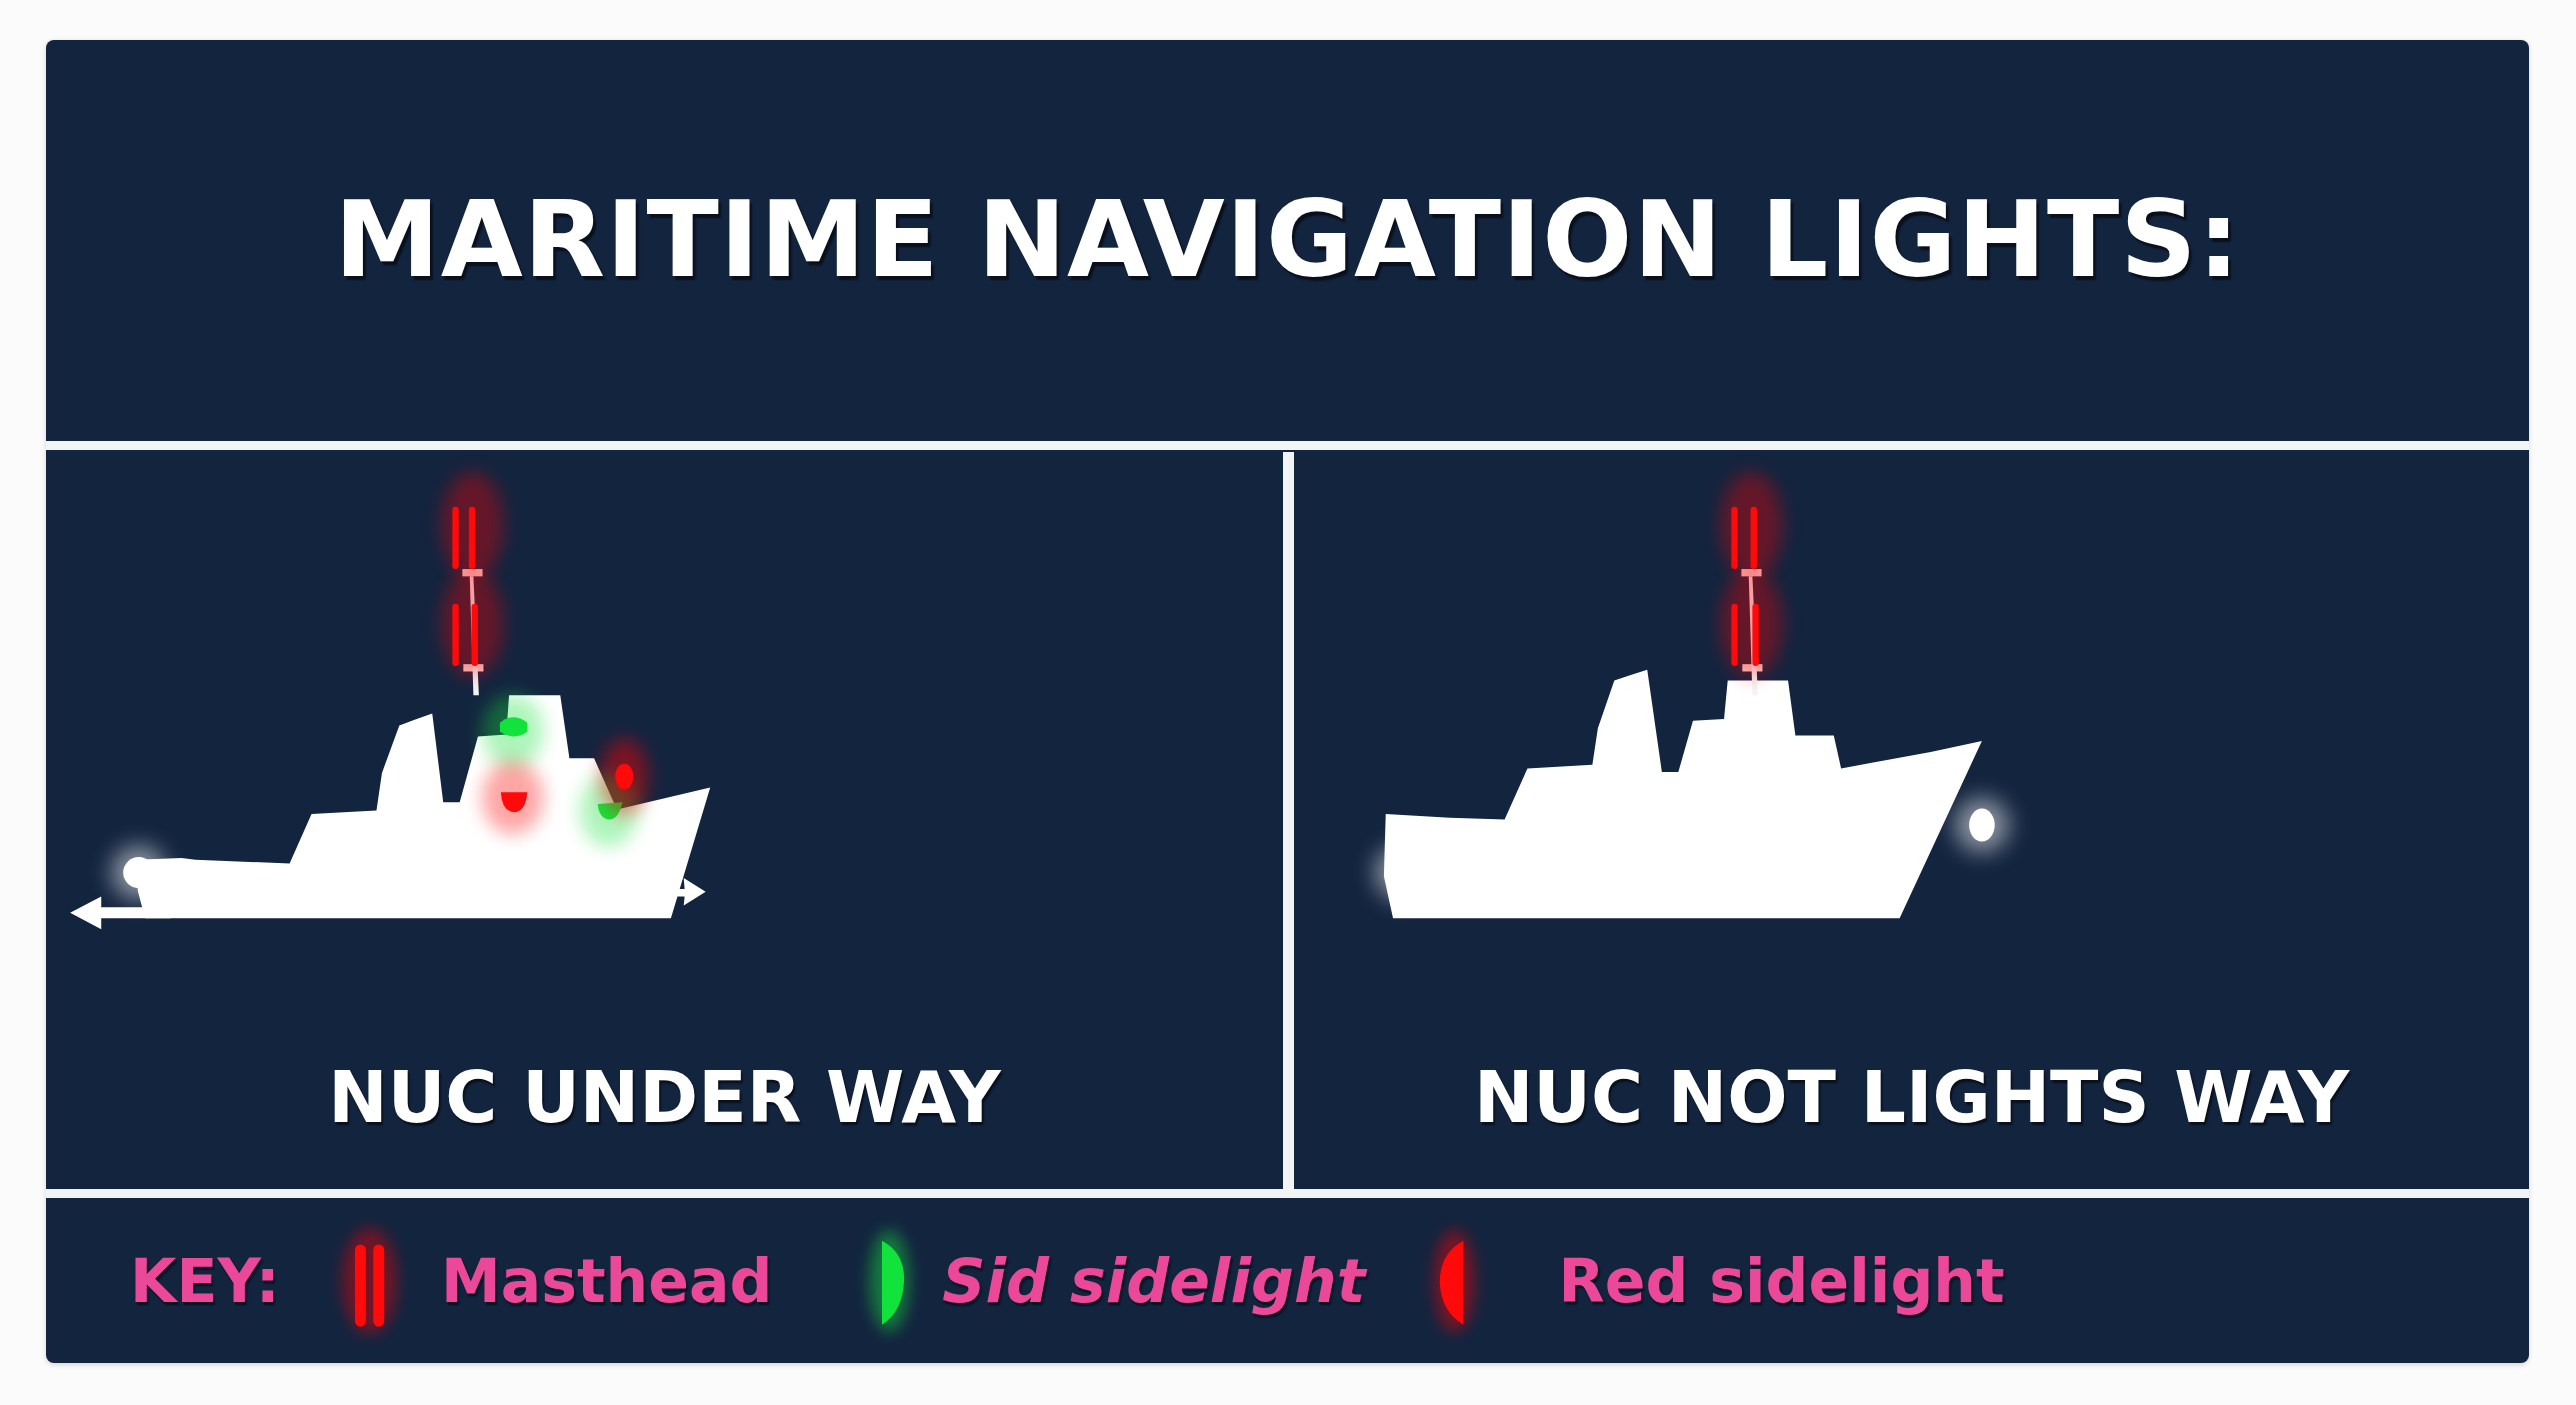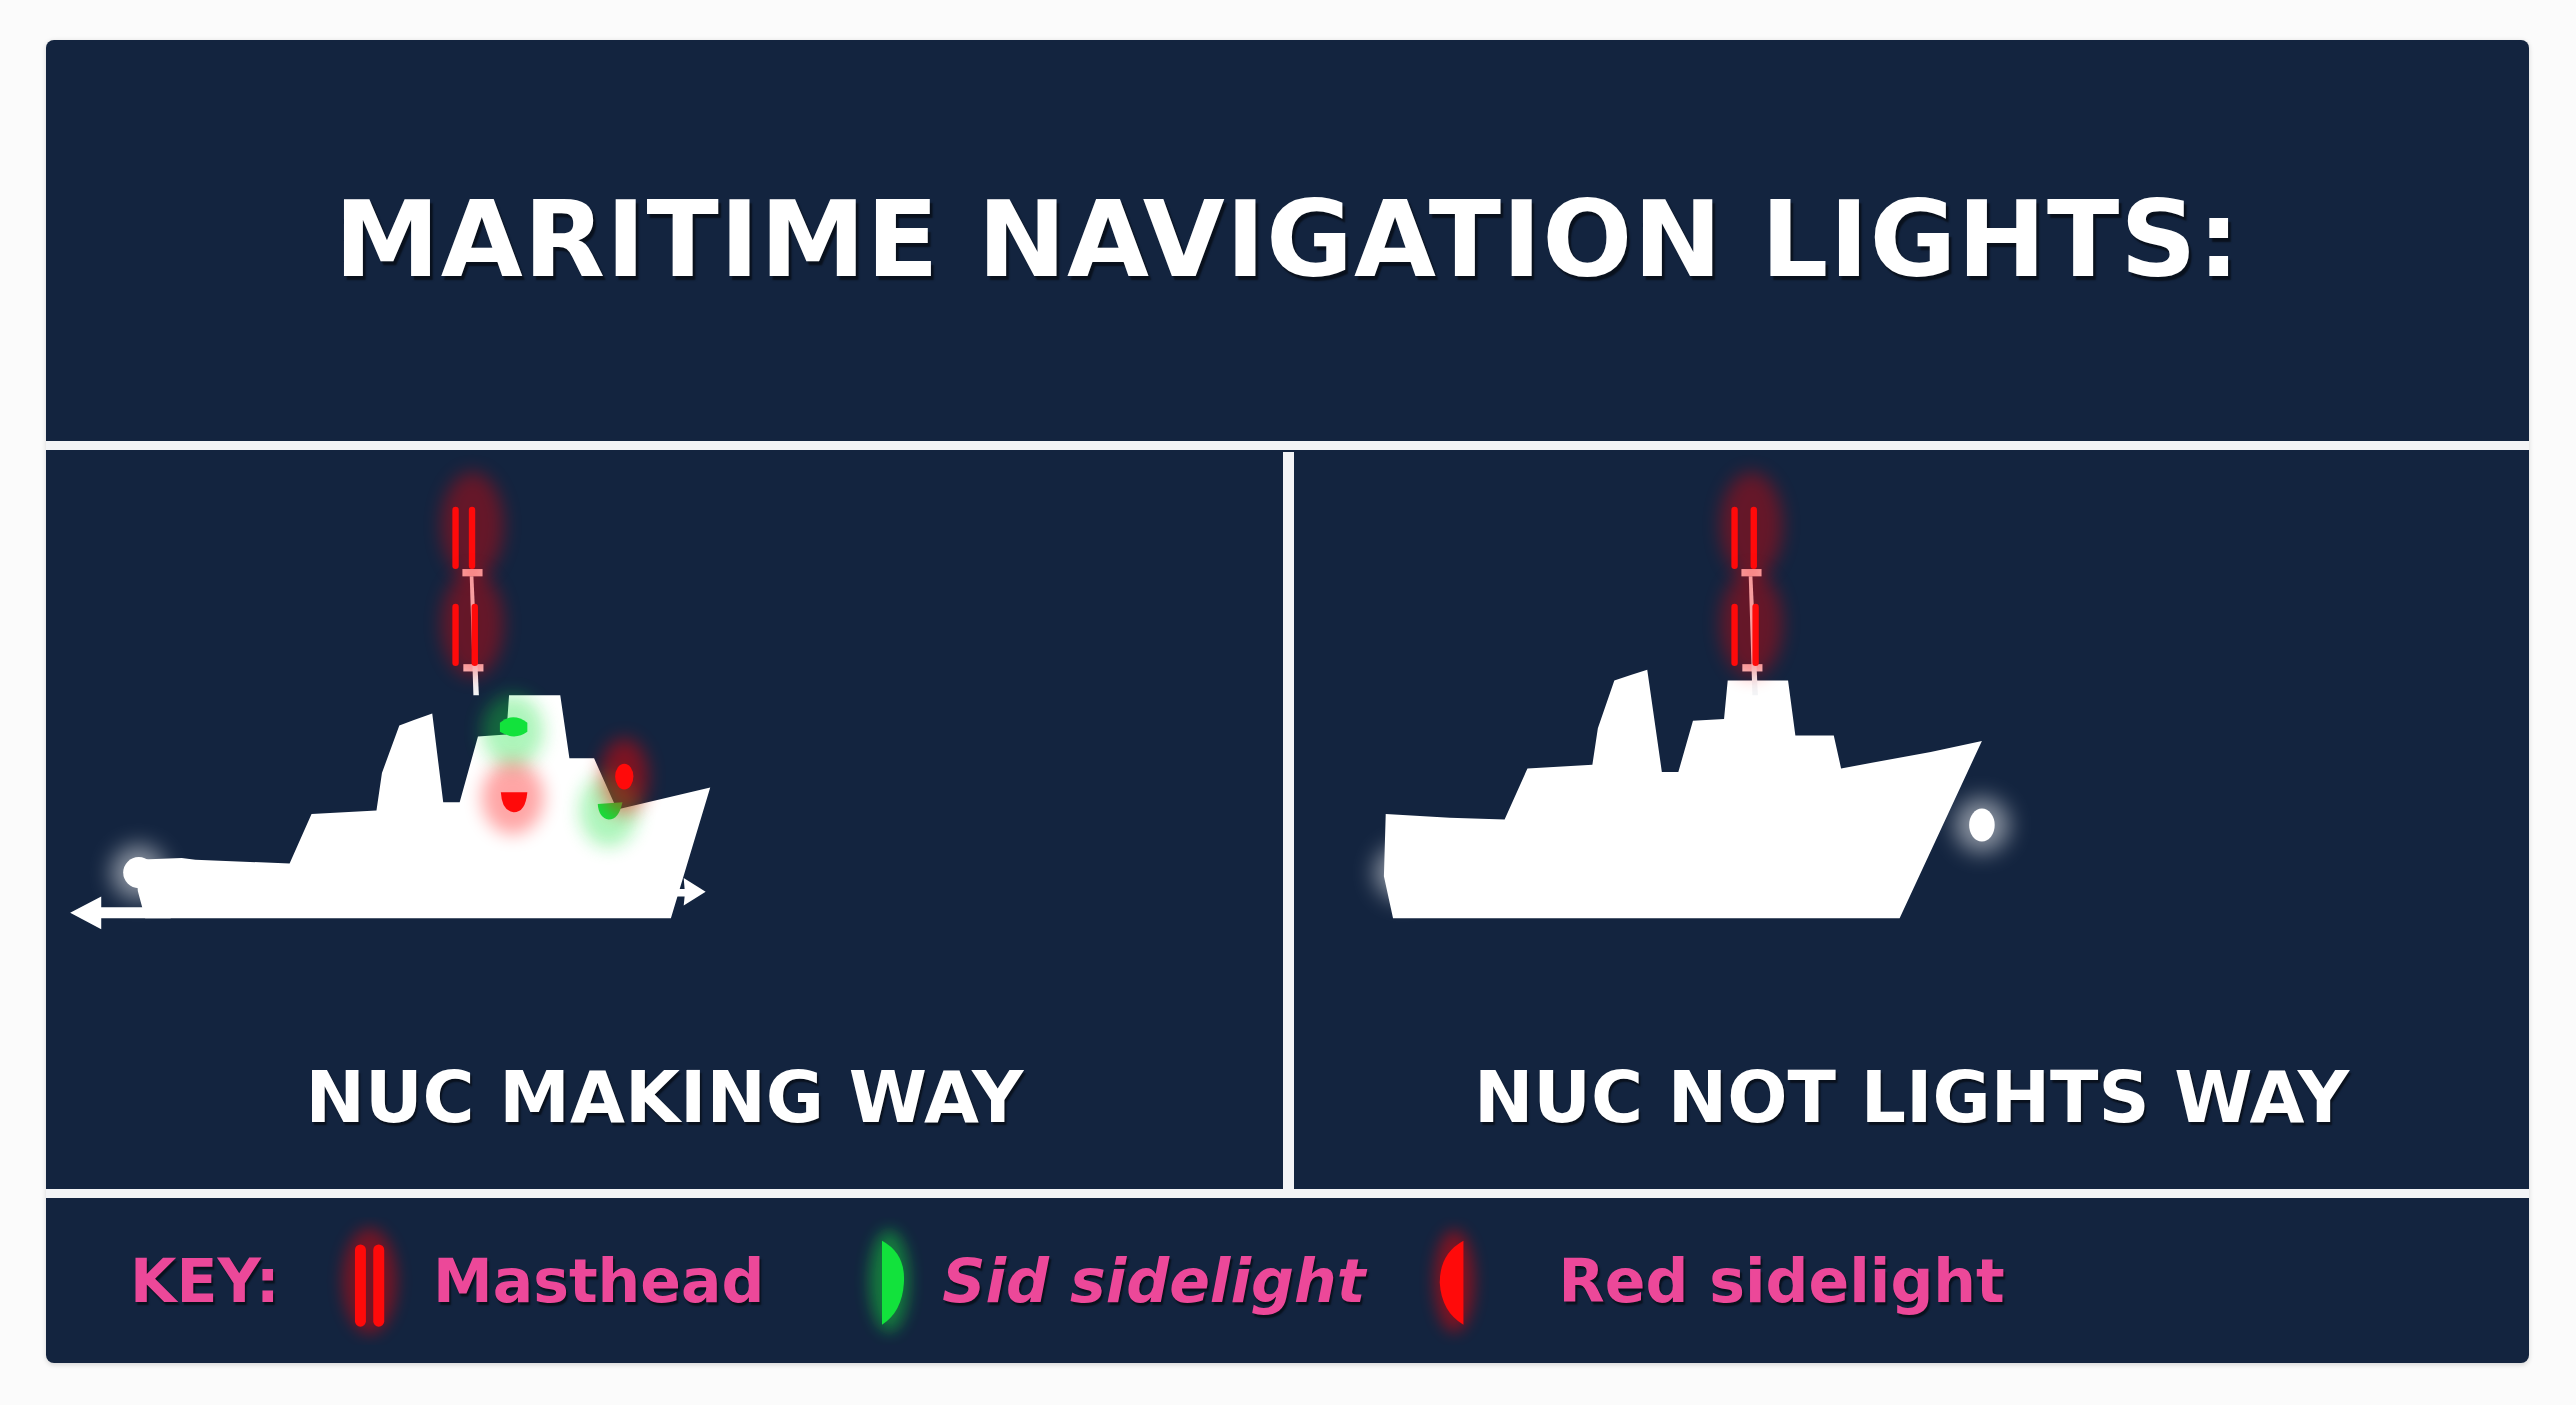--- a/index.html
+++ b/index.html
@@ -95,21 +95,21 @@
         <circle cx="101" cy="460" r="17" fill="#ffffff"></circle>
       </g>
 
       <g>
         <polygon points="26,504 60,486 60,498 136,498 136,510 60,510 60,522" fill="#ffffff"></polygon>
       </g>
       <g>
         <polygon points="646,478 698,478 697,466 721,481 697,496 698,486 646,486" fill="#ffffff"></polygon>
       </g>
     </svg>
-    <div class="panel-label" style="top:604px;">NUC MAKING WAY</div>
+    <div class="panel-label" style="top:604px;">NUC UNDER WAY</div>
   </div>
 
   <div class="panel" style="left:1248px; width:1235px;">
     <svg width="1235" height="737" viewBox="0 0 1350 806">
       <defs>
         <filter id="glowR2" x="-100%" y="-100%" width="300%" height="300%">
             <feGaussianBlur stdDeviation="10"></feGaussianBlur>
           </filter>
         <filter id="glowW2" x="-100%" y="-100%" width="300%" height="300%">
             <feGaussianBlur stdDeviation="12"></feGaussianBlur>
@@ -154,21 +154,21 @@
       <svg width="101" height="128" viewBox="0 0 110 140">
         <defs>
             <filter id="kg1" x="-100%" y="-100%" width="300%" height="300%">
               <feGaussianBlur stdDeviation="8"></feGaussianBlur>
             </filter>
           </defs>
         <ellipse cx="54" cy="70" rx="30" ry="58" fill="#ff0000" opacity="0.4" filter="url(#kg1)"></ellipse>
         <rect x="38" y="30" width="12" height="90" rx="6" fill="#ff0a0a"></rect>
         <rect x="58" y="30" width="12" height="90" rx="6" fill="#ff0a0a"></rect>
       </svg>
-      <span class="key-text" style="margin-left:12px;">Masthead</span>
+      <span class="key-text" style="margin-left:20px;">Masthead</span>
     </div>
 
     <div class="key-item" style="left:805px;font-style:italic;">
       <svg width="73" height="128" viewBox="0 0 80 140">
         <defs>
             <filter id="kg2" x="-100%" y="-100%" width="300%" height="300%">
               <feGaussianBlur stdDeviation="8"></feGaussianBlur>
             </filter>
           </defs>
         <ellipse cx="42" cy="70" rx="22" ry="56" fill="#12e23c" opacity="0.45" filter="url(#kg2)"></ellipse>

